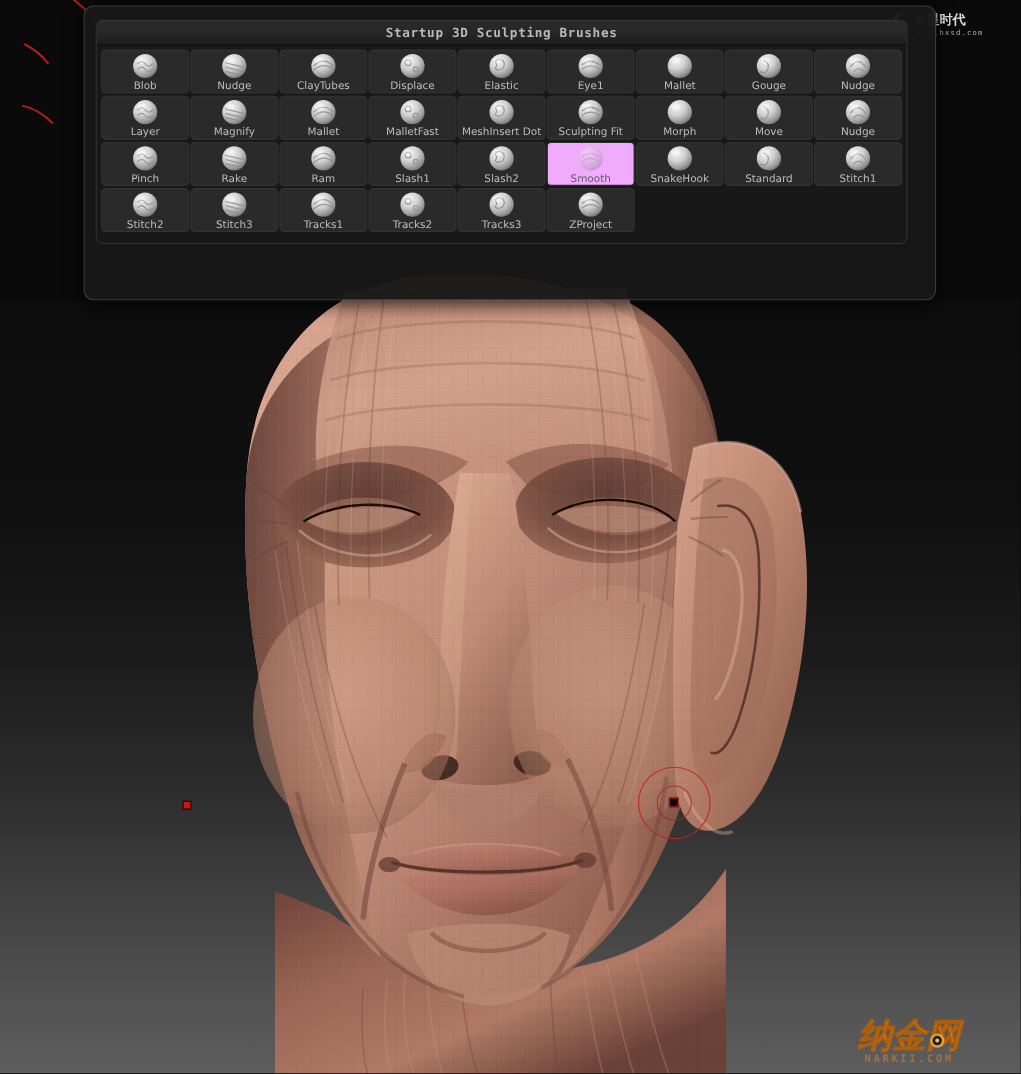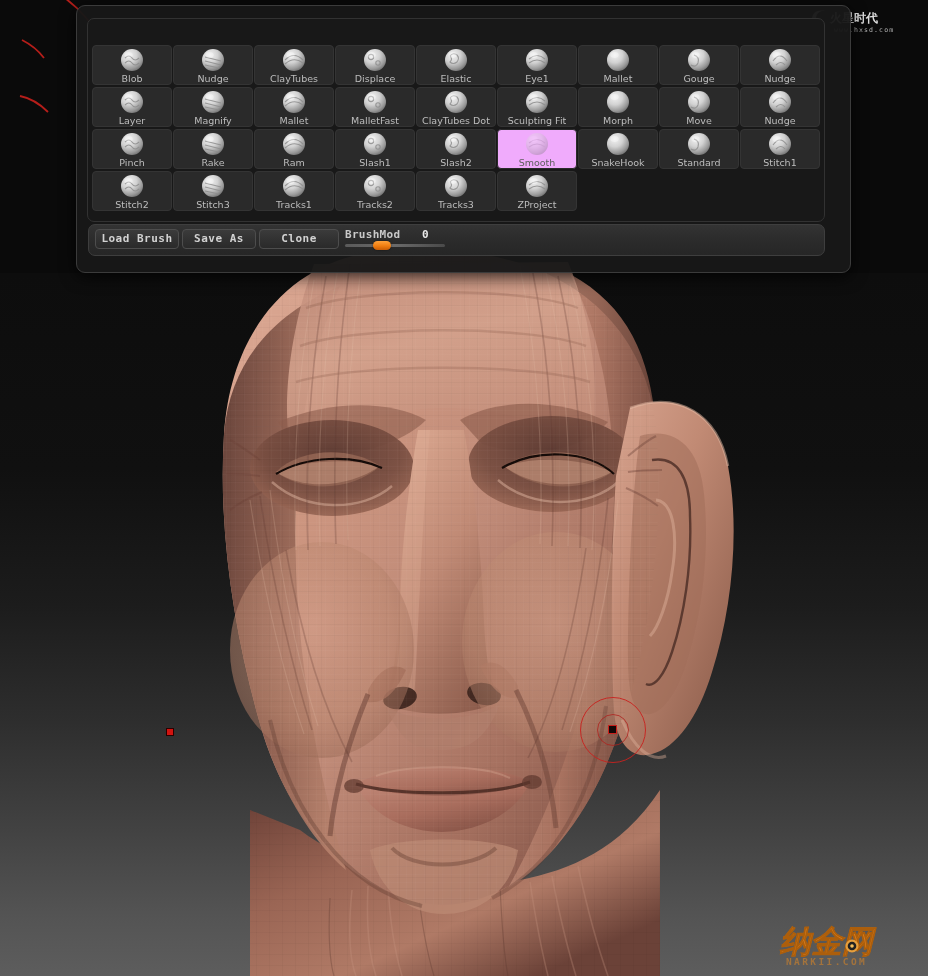--- a/index.html
+++ b/index.html
@@ -442,20 +442,21 @@
         <circle cx="80" cy="28" r="5.4" fill="#1d1d1d" stroke="#f0a43a" stroke-width="2.2"></circle>
         <circle cx="80" cy="28" r="1.8" fill="#ffc75e"></circle>
         <text x="14" y="47" fill="#a9753a" font-family="DejaVu Sans Mono, monospace" font-size="9.5" font-weight="bold" letter-spacing="2.4">NARKII.COM</text>
       </g>
     </svg>
   </div>
 
   <div class="palette">
 
     <div class="palette-inner">
+      <div class="palette-title">Startup 3D Sculpting Brushes</div>
       <div class="brush-grid" id="brush-grid">
           <div class="brush-cell">
             <svg viewBox="0 0 26 26" class="brush-thumb">
               <defs>
                 <radialGradient id="bg0" cx="0.36" cy="0.28" r="0.78">
                   <stop offset="0" stop-color="#f2f2f2"></stop>
                   <stop offset="0.45" stop-color="#d2d2d2"></stop>
                   <stop offset="0.8" stop-color="#9a9a9a"></stop>
                   <stop offset="1" stop-color="#6e6e6e"></stop>
                 </radialGradient>
@@ -668,21 +669,21 @@
                   <stop offset="0" stop-color="#f2f2f2"></stop>
                   <stop offset="0.45" stop-color="#d2d2d2"></stop>
                   <stop offset="0.8" stop-color="#9a9a9a"></stop>
                   <stop offset="1" stop-color="#6e6e6e"></stop>
                 </radialGradient>
               </defs>
               <circle cx="13" cy="13" r="11" fill="url(#bg13)"></circle>
               <path d="M7 9 q3 3 0 6 q3 3 7 0 q3 -4 0 -7 q-4 -3 -7 1" stroke="#8d8d8d" stroke-opacity="0.85" fill="none" stroke-width="1.1"></path>
               <ellipse cx="9.5" cy="8" rx="4.2" ry="3" fill="#ffffff" opacity="0.35"></ellipse>
             </svg>
-            <div class="brush-label">ClayTubes Dot</div>
+            <div class="brush-label">MeshInsert Dot</div>
           </div>
           <div class="brush-cell">
             <svg viewBox="0 0 26 26" class="brush-thumb">
               <defs>
                 <radialGradient id="bg14" cx="0.36" cy="0.28" r="0.78">
                   <stop offset="0" stop-color="#f2f2f2"></stop>
                   <stop offset="0.45" stop-color="#d2d2d2"></stop>
                   <stop offset="0.8" stop-color="#9a9a9a"></stop>
                   <stop offset="1" stop-color="#6e6e6e"></stop>
                 </radialGradient>
@@ -981,27 +982,15 @@
               </defs>
               <circle cx="13" cy="13" r="11" fill="url(#bg32)"></circle>
               <path d="M5 12 q8 -7 16 0 M5 16 q8 -6 16 0" stroke="#8d8d8d" stroke-opacity="0.85" fill="none" stroke-width="1.1"></path>
               <ellipse cx="9.5" cy="8" rx="4.2" ry="3" fill="#ffffff" opacity="0.35"></ellipse>
             </svg>
             <div class="brush-label">ZProject</div>
           </div>
         </div>
     </div>
 
-    <div class="toolbar">
-      <div class="tb-btn" id="btn-load">Load Brush</div>
-      <div class="tb-btn" id="btn-save">Save As</div>
-      <div class="tb-btn" id="btn-clone">Clone</div>
-
-      <div class="slider-group">
-        <span class="slider-label">BrushMod</span>
-        <span class="slider-value">0</span>
-        <div class="slider-track"></div>
-        <div class="slider-knob"></div>
-      </div>
-    </div>
   </div>
 
 </div>
 
 </body></html>

